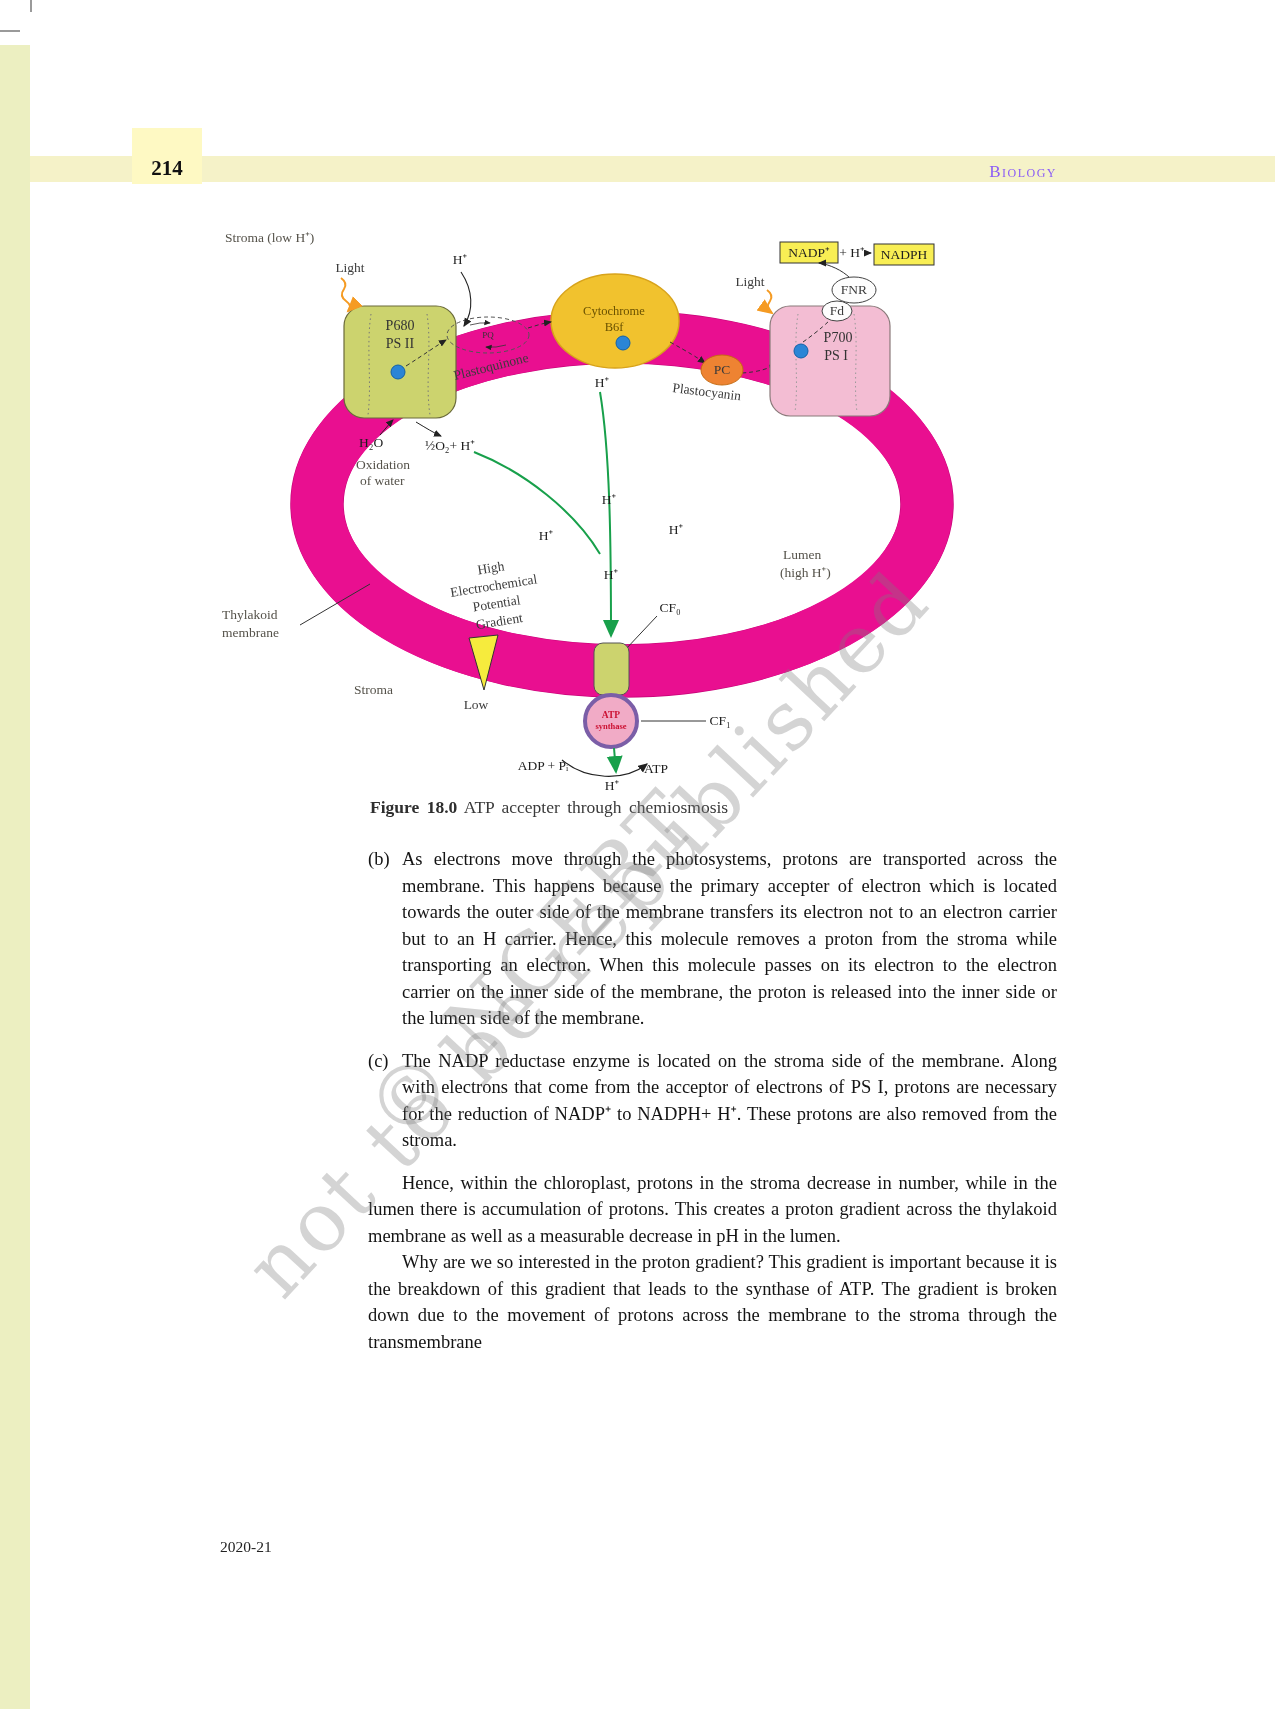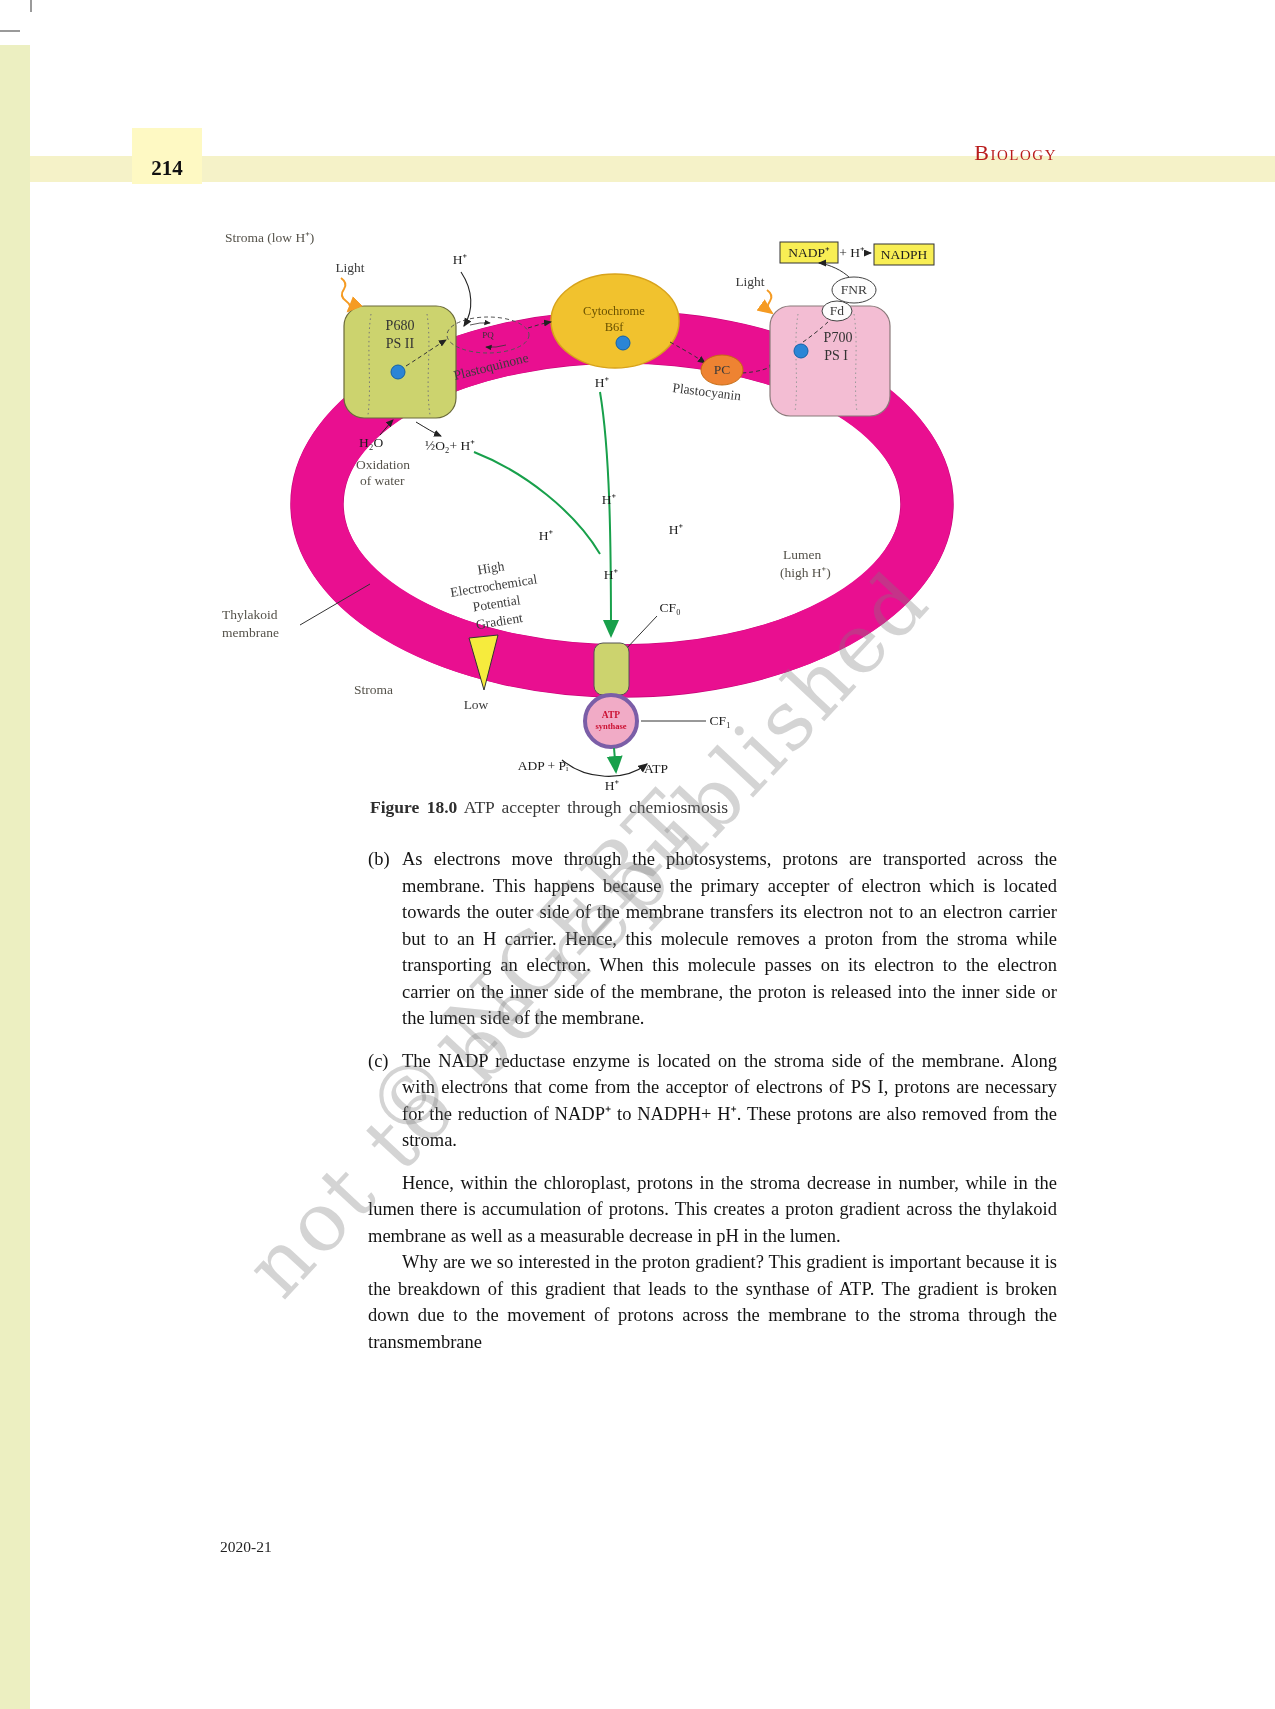--- a/index.html
+++ b/index.html
@@ -10,22 +10,22 @@
   .left-strip{position:absolute;left:0;top:45px;width:30px;height:1664px;background:#ecefc1;}
   .crop-h{position:absolute;left:0;top:30px;width:20px;height:1.5px;background:#9a9a9a;}
   .crop-v{position:absolute;left:30px;top:0;width:1.5px;height:12px;background:#9a9a9a;}
   .header-band{position:absolute;left:30px;top:156px;width:1245px;height:26px;background:#f5f2c8;}
   .page-number-box{
     position:absolute;left:132px;top:128px;width:70px;height:56px;background:#fef9c3;
     display:flex;align-items:flex-end;justify-content:center;
     font-weight:bold;font-size:21px;color:#111;padding-bottom:3px;box-sizing:border-box;
   }
   .header-title{
-    position:absolute;top:140px;right:218px;font-variant:small-caps;
-    font-size:22px;letter-spacing:1.5px;color:#b91c1c;
+    position:absolute;top:162px;right:218px;font-variant:small-caps;
+    font-size:17px;letter-spacing:1.5px;color:#8b5cf6;
   }
   .diagram{position:absolute;left:220px;top:222px;width:740px;height:580px;}
   svg{font-family:"Liberation Serif", serif;}
   .lbl{text-anchor:middle;font-size:13.5px;fill:#3b3b3b;}
   .st{text-anchor:start;}
   .dark{fill:#1d1d1d;}
   .gray{fill:#55524a;}
   .boxlbl{text-anchor:middle;font-size:14px;fill:#333;}
   .cytlbl{text-anchor:middle;font-size:12.5px;fill:#6b5200;}
   .tiny{text-anchor:middle;font-size:9px;fill:#333;}

